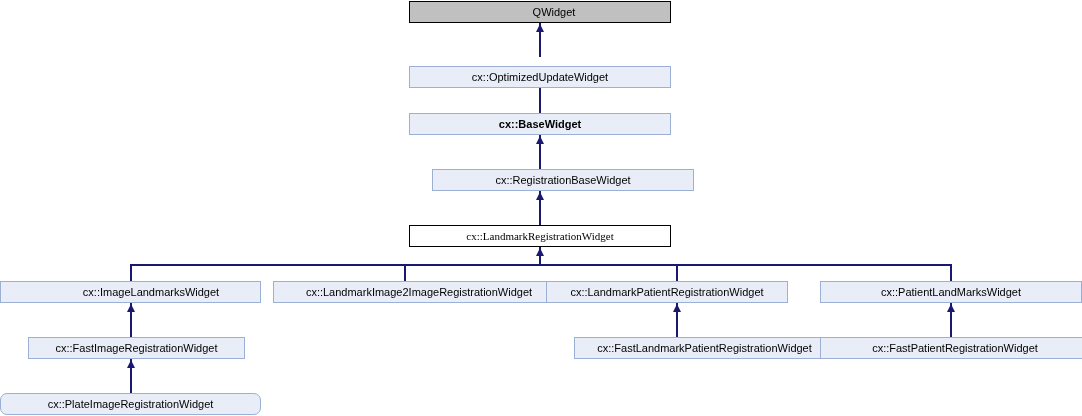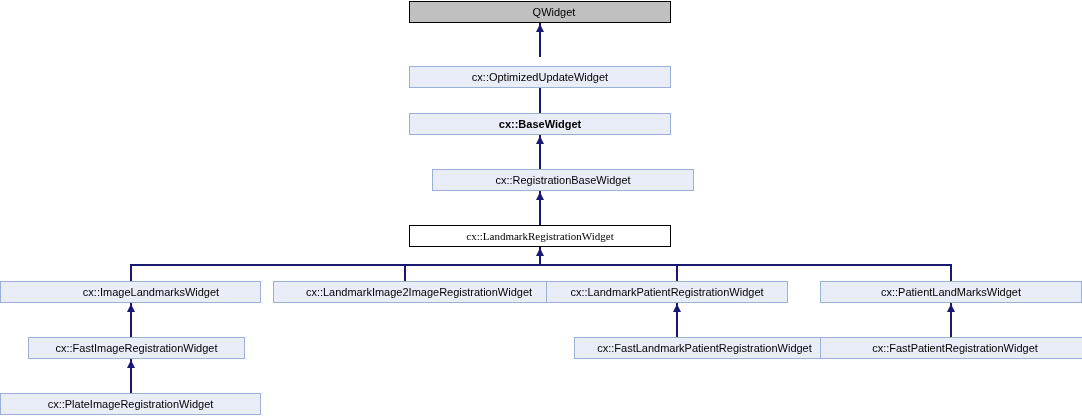--- a/index.html
+++ b/index.html
@@ -109,15 +109,15 @@
   <div class="node" style="left:546px; top:281px; width:242px;">cx::LandmarkPatientRegistrationWidget</div>
 
   <div class="node" style="left:820px; top:281px; width:262px;">cx::PatientLandMarksWidget</div>
 
   <div class="node" style="left:0px; top:337px; width:217px;margin-left:28px;">cx::FastImageRegistrationWidget</div>
 
   <div class="node" style="left:546px; top:337px; width:261px;margin-left:28px;">cx::FastLandmarkPatientRegistrationWidget</div>
 
   <div class="node" style="left:820px; top:337px; width:270px;">cx::FastPatientRegistrationWidget</div>
 
-  <div class="node" style="left:0px; top:393px; width:261px;">cx::PlateImageRegistrationWidget</div>
+  <div class="node" style="left:0px; top:393px; width:261px;border-radius:7px;">cx::PlateImageRegistrationWidget</div>
 
 </div>
 
 </body></html>

